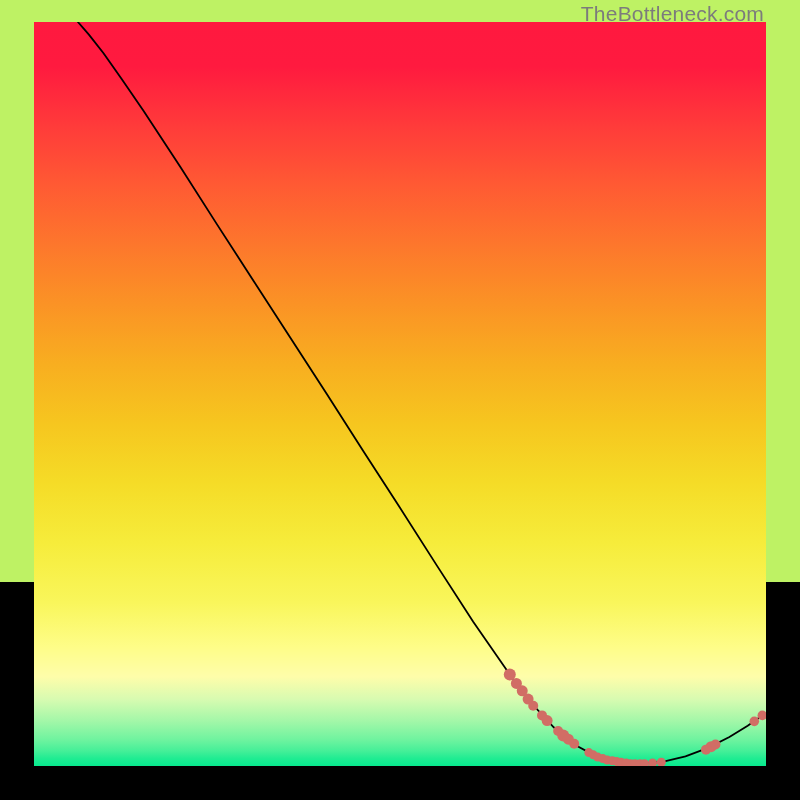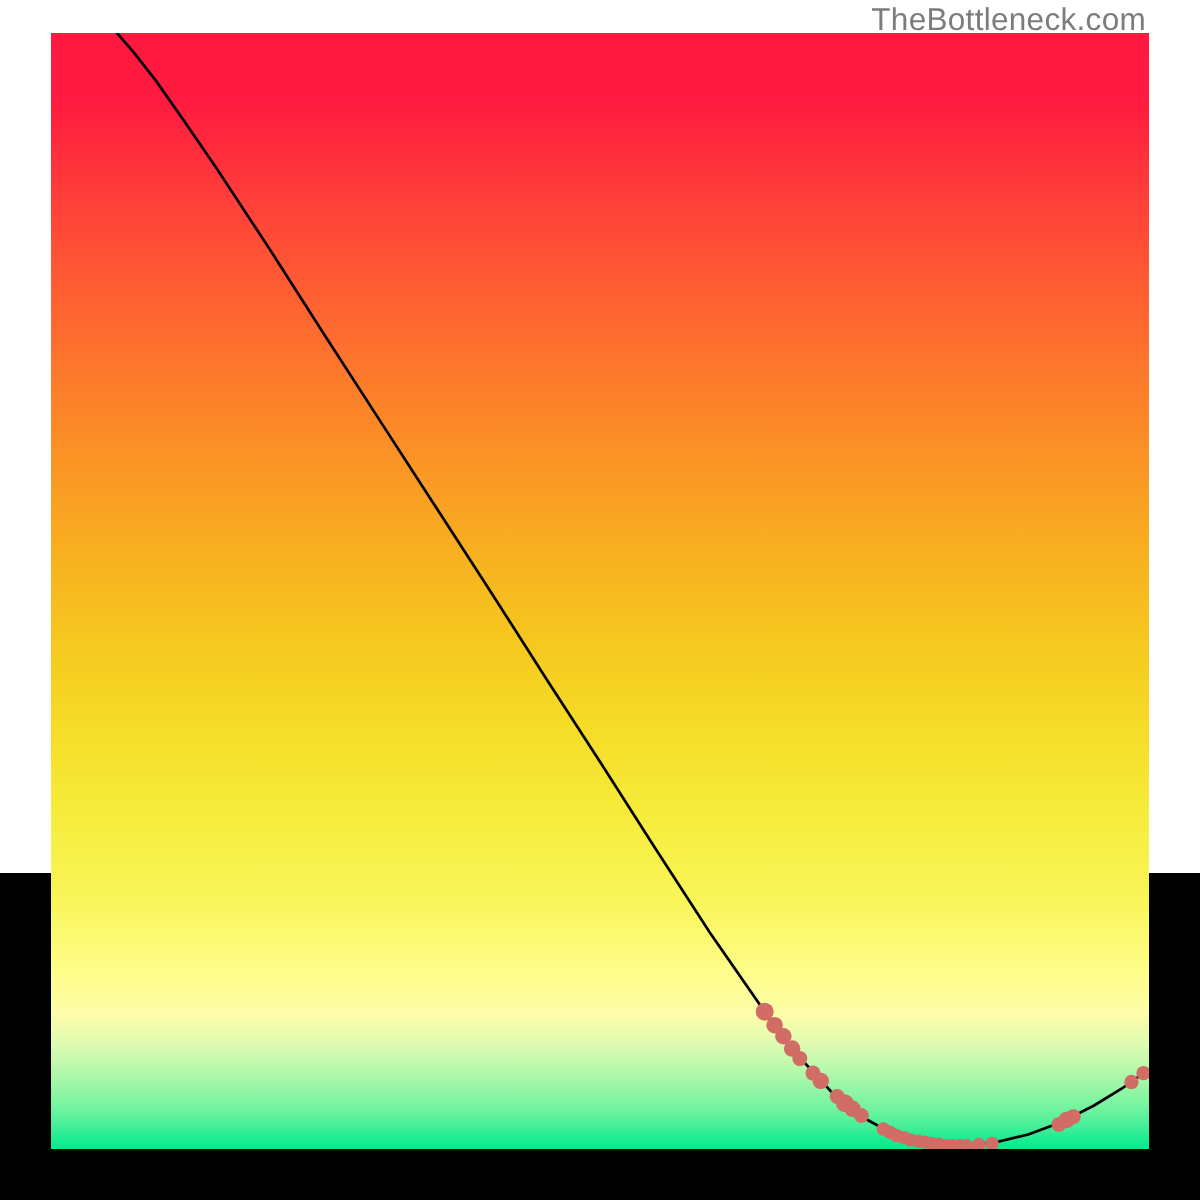--- a/index.html
+++ b/index.html
@@ -8,21 +8,21 @@
     width: 800px;
     height: 800px;
     background: #000;
     overflow: hidden;
     font-family: Arial, Helvetica, sans-serif;
   }
   .stage {
     position: relative;
     width: 800px;
     height: 582px;
-    background: #ffffff;
+    background: #bef264;
   }
   .plot-area {
     position: absolute;
     left: 34px;
     top: 22px;
     width: 732px;
     height: 744px;
     
     background: linear-gradient(to bottom,
       #ff193f 0%,

